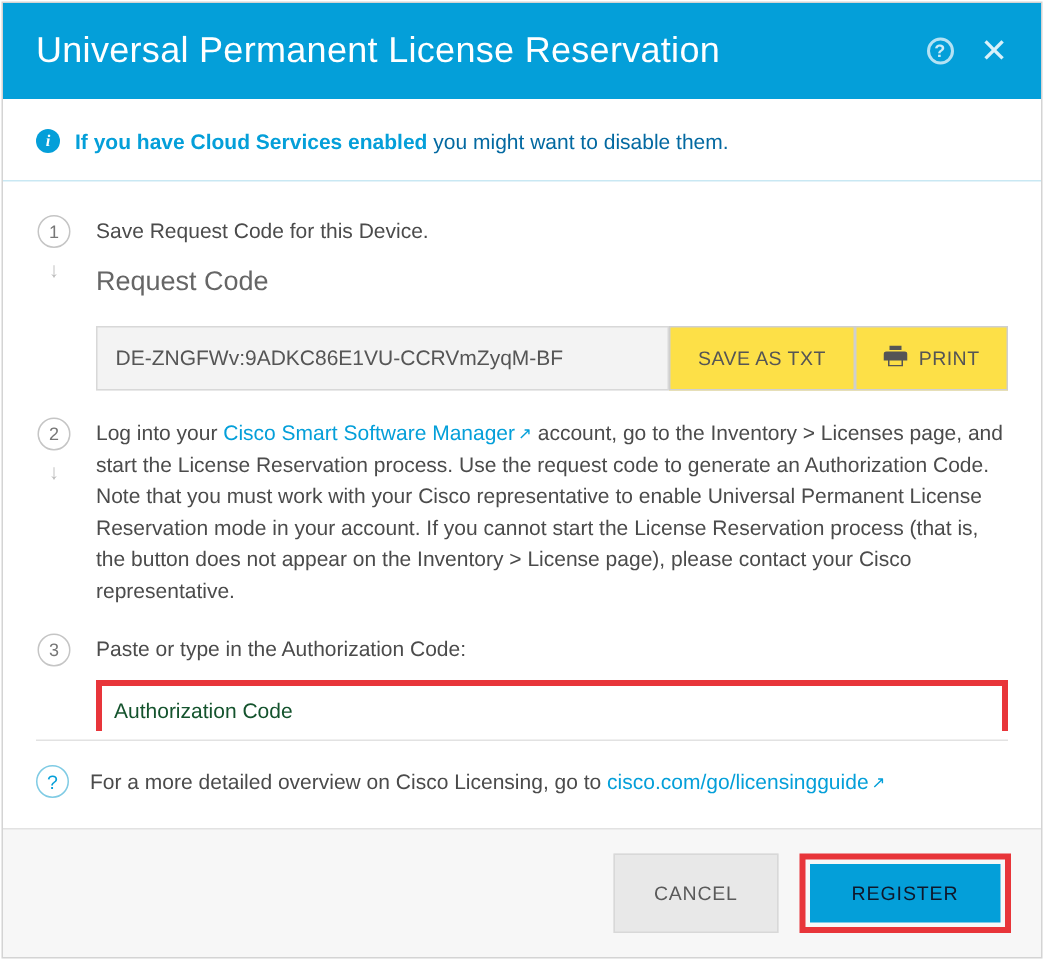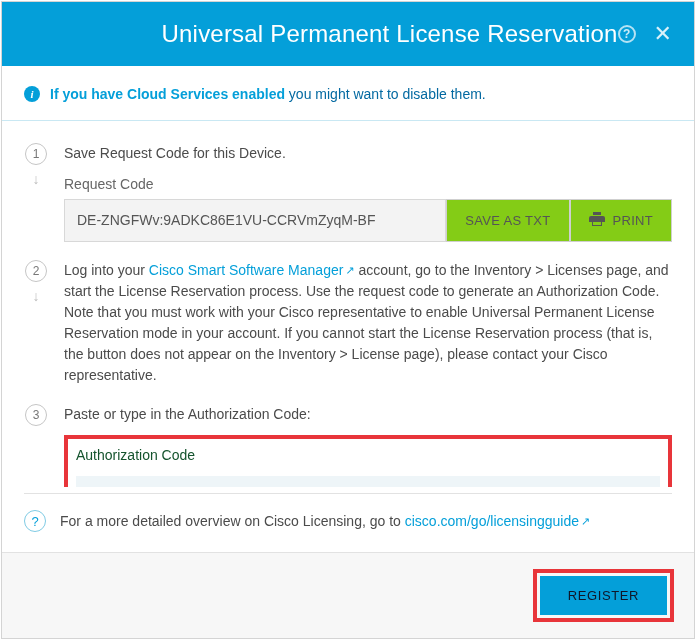--- a/index.html
+++ b/index.html
@@ -17,21 +17,21 @@
     margin: 1px;
     display: flex;
     flex-direction: column;
   }
   .header {
     background: #049fd9;
     color: #fff;
     padding: 18px 22px;
     display: flex;
     align-items: center;
-    justify-content: flex-end;
+    justify-content: space-between;
   }
   .header h1 {
     font-size: 24px;
     font-weight: 300;
     letter-spacing: 0.2px;
   }
   .header-right { display: flex; align-items: center; gap: 18px; }
   .help-icon {
     width: 18px; height: 18px; border: 2px solid rgba(255,255,255,0.7);
     border-radius: 50%; display: flex; align-items: center; justify-content: center;
@@ -56,28 +56,28 @@
   .step { display: flex; gap: 16px; margin-bottom: 18px; }
   .step-num-wrap { display: flex; flex-direction: column; align-items: center; gap: 6px; flex-shrink:0; width: 24px;}
   .step-num {
     width: 22px; height: 22px; border: 1px solid #c5c5c5; border-radius: 50%;
     display: flex; align-items: center; justify-content: center;
     font-size: 12px; color: #777;
   }
   .step-arrow { color: #bdbdbd; font-size: 14px; }
   .step-body { flex: 1; color: #4b4b4b; font-size: 14px; line-height: 1.5; }
   .step-title { margin-bottom: 10px; }
-  .field-label { color: #666; font-size: 14px; margin-bottom: 4px; }
+  .field-label { color: #666; font-size: 18px; margin-bottom: 16px; }
   .code-row { display: flex; align-items: stretch; }
   .code-box {
     flex: 1; background: #f3f3f3; border: 1px solid #d8d8d8;
     padding: 10px 12px; font-size: 14px; color: #555;
   }
   .btn {
-    background: #84cc16; border: 1px solid #cfcfcf; padding: 0 18px;
+    background: #fde047; border: 1px solid #cfcfcf; padding: 0 18px;
     font-size: 13px; color: #555; cursor: pointer; display: flex;
     align-items: center; justify-content: center; gap: 8px;
     min-width: 90px; letter-spacing: 0.3px;
   }
   .print-icon { font-size: 15px; color: #555; }
   .link { color: #049fd9; text-decoration: none; }
   .ext-icon { font-size: 11px; vertical-align: 1px; margin-left: 2px;}
   .auth-wrap {
     border: 4px solid #e8353a; padding: 6px 8px 20px; margin-top: 2px;
   }
@@ -188,18 +188,19 @@
 
   <div class="divider-top"></div>
   <div class="help-row">
     <div class="help-q">?</div>
     <div>
       <span>For a more detailed overview on Cisco Licensing, go to </span><a class="link" href="#"><span>cisco.com/go/licensingguide</span><span class="ext-icon">↗</span></a>
     </div>
   </div>
 
   <div class="footer">
+    <button class="btn-cancel">CANCEL</button>
     <div class="register-wrap">
       <button class="btn-register">REGISTER</button>
     </div>
   </div>
 
 </div>
 
 </body></html>

